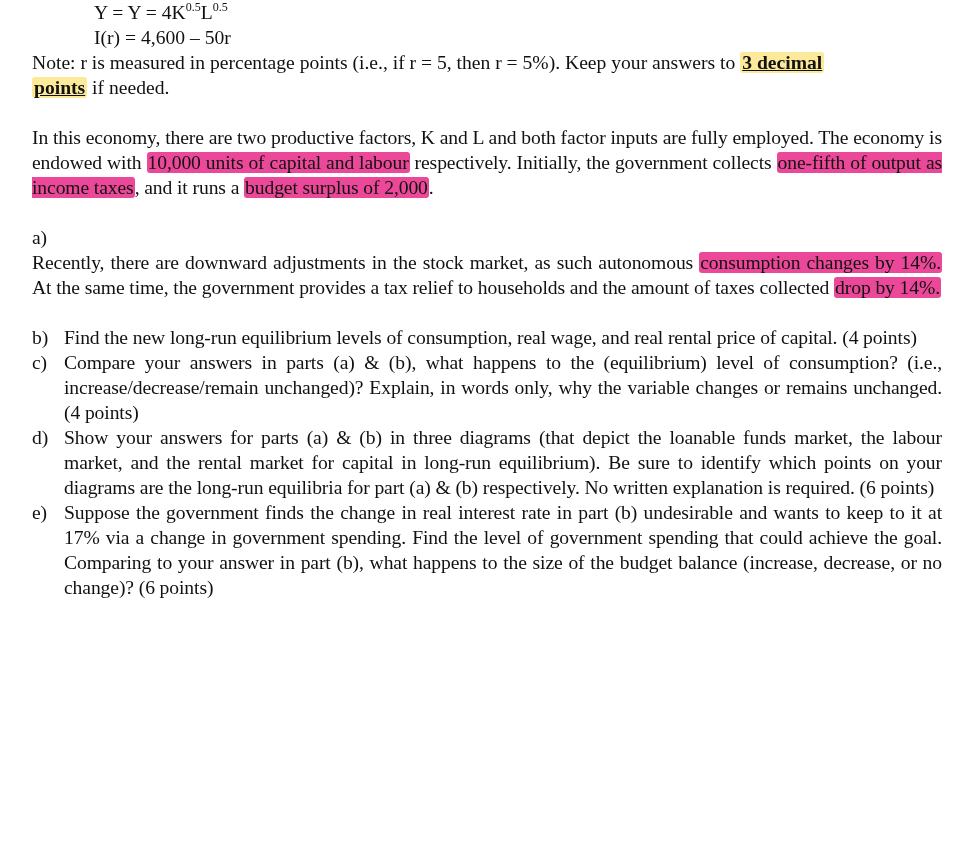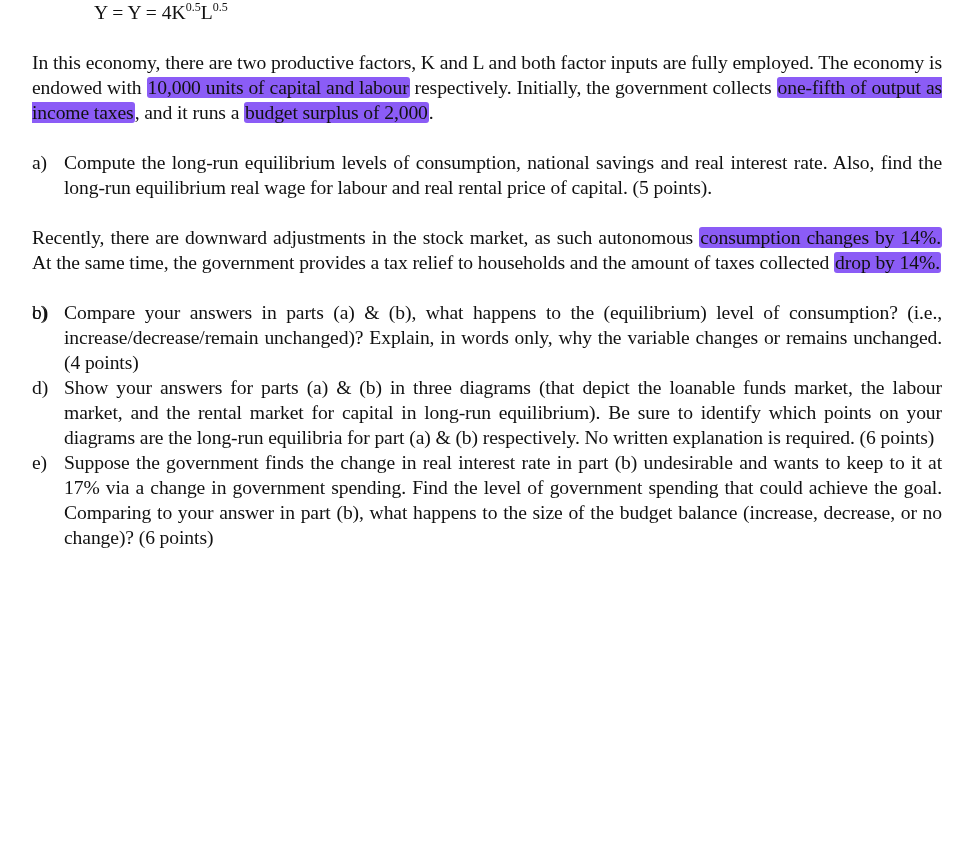--- a/index.html
+++ b/index.html
@@ -9,55 +9,57 @@
     color: #111111;
     font-size: 19.6px;
     line-height: 25px;
   }
   .doc { position: absolute; left: 32px; top: 0; width: 910px; }
   .title { font-weight: bold; font-size: 19.6px; line-height: 23px; margin-top: 0; }
   .eq { padding-left: 62px; line-height: 25px; }
   .eq sup { font-size: 12px; vertical-align: 8px; line-height: 0; }
   .p { margin: 0; text-align: justify; }
   .gap { height: 25px; }
-  .hl { background: #8b5cf6; border-radius: 3px; padding: 0 1px; }
+  .hl { background: #ec4899; border-radius: 3px; padding: 0 1px; }
   .hlb { background: #fde99a; border-radius: 3px; font-weight: bold; text-decoration: underline; padding: 0 2px; }
   .item { position: relative; padding-left: 32px; text-align: justify; }
   .item .lbl { position: absolute; left: 0; top: 0; }
   .tight { letter-spacing: -0.1px; }
 </style>
 </head>
 <body>
 
 <div class="doc">
 
   <div class="eq">
     <span>Y = Y = 4K</span><sup>0.5</sup><span>L</span><sup>0.5</sup>
   </div>
+  <div class="eq">I(r) = 4,600 – 50r</div>
 
+  <div class="p"><span>Note:  r is measured in percentage points (i.e., if r = 5, then r = 5%).  Keep your answers to </span><span class="hlb">3 decimal</span><br><span class="hlb">points</span><span> if needed.</span></div>
 
   <div class="gap"></div>
 
   <div class="p tight"><span>In this economy, there are two productive factors, K and L and both factor inputs are fully employed. The economy is endowed with </span><span class="hl">10,000 units of capital and labour</span><span> respectively.  Initially, the government collects </span><span class="hl">one-fifth of output as income taxes</span><span>, and it runs a </span><span class="hl">budget surplus of 2,000</span><span>.</span></div>
 
   <div class="gap"></div>
 
   <div class="item tight">
     <span class="lbl">a)</span>
-    <span>Compute the long-run equilibrium levels of consumption, national savings and real interest rate.  Also, find the long-run equilibrium real wage for labour and real rental price of capital.  (5 points).</span>
   </div>
 
   <div class="gap"></div>
 
   <div class="p tight"><span>Recently, there are downward adjustments in the stock market, as such autonomous </span><span class="hl">consumption changes by 14%.</span><span>  At the same time, the government provides a tax relief to households and the amount of taxes collected </span><span class="hl">drop by 14%.</span></div>
 
   <div class="gap"></div>
 
   <div class="item tight">
     <span class="lbl">b)</span>
+    <span>Find the new long-run equilibrium levels of consumption, real wage, and real rental price of capital. (4 points)</span>
   </div>
   <div class="item tight">
     <span class="lbl">c)</span>
     <span>Compare your answers in parts (a) &amp; (b), what happens to the (equilibrium) level of consumption? (i.e., increase/decrease/remain unchanged)?  Explain, in words only, why the variable changes or remains unchanged.  (4 points)</span>
   </div>
   <div class="item tight">
     <span class="lbl">d)</span>
     <span>Show your answers for parts (a) &amp; (b) in three diagrams (that depict the loanable funds market, the labour market, and the rental market for capital in long-run equilibrium).  Be sure to identify which points on your diagrams are the long-run equilibria for part (a) &amp; (b) respectively.  No written explanation is required.  (6 points)</span>
   </div>
   <div class="item tight">

